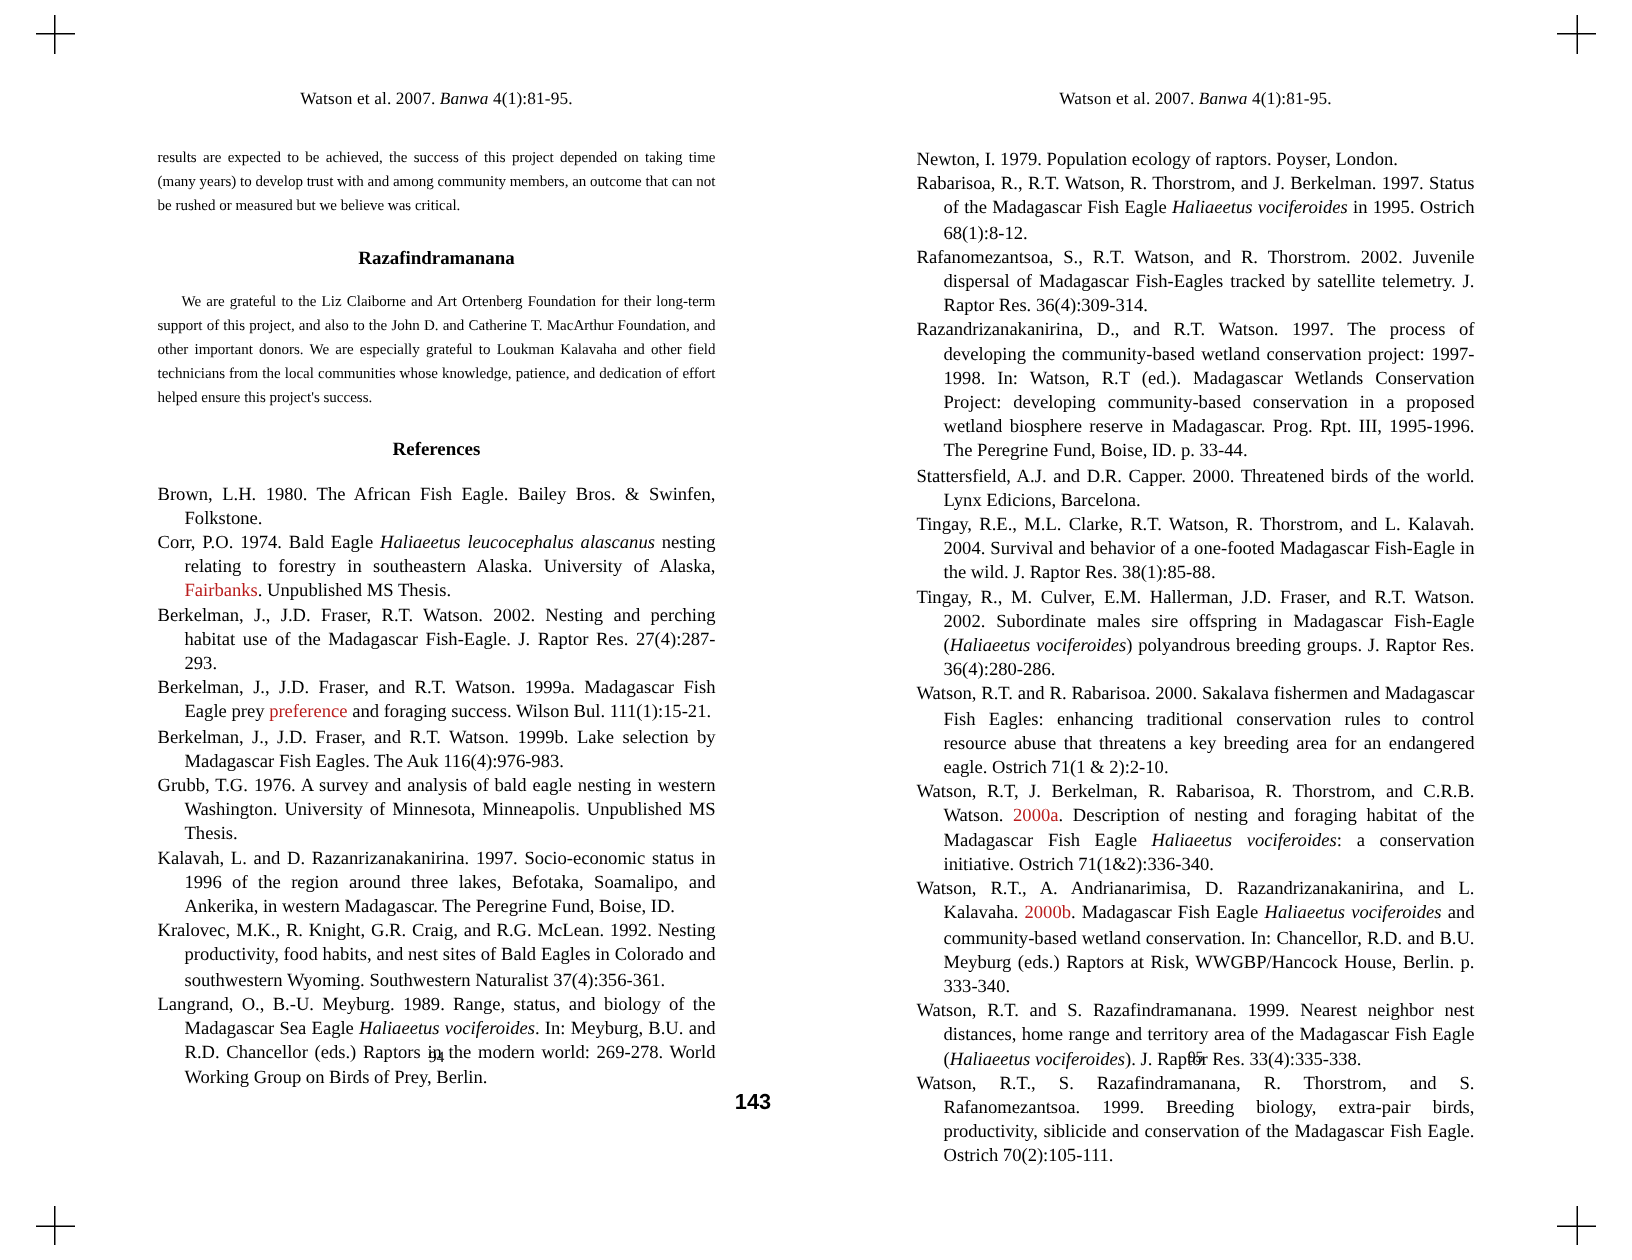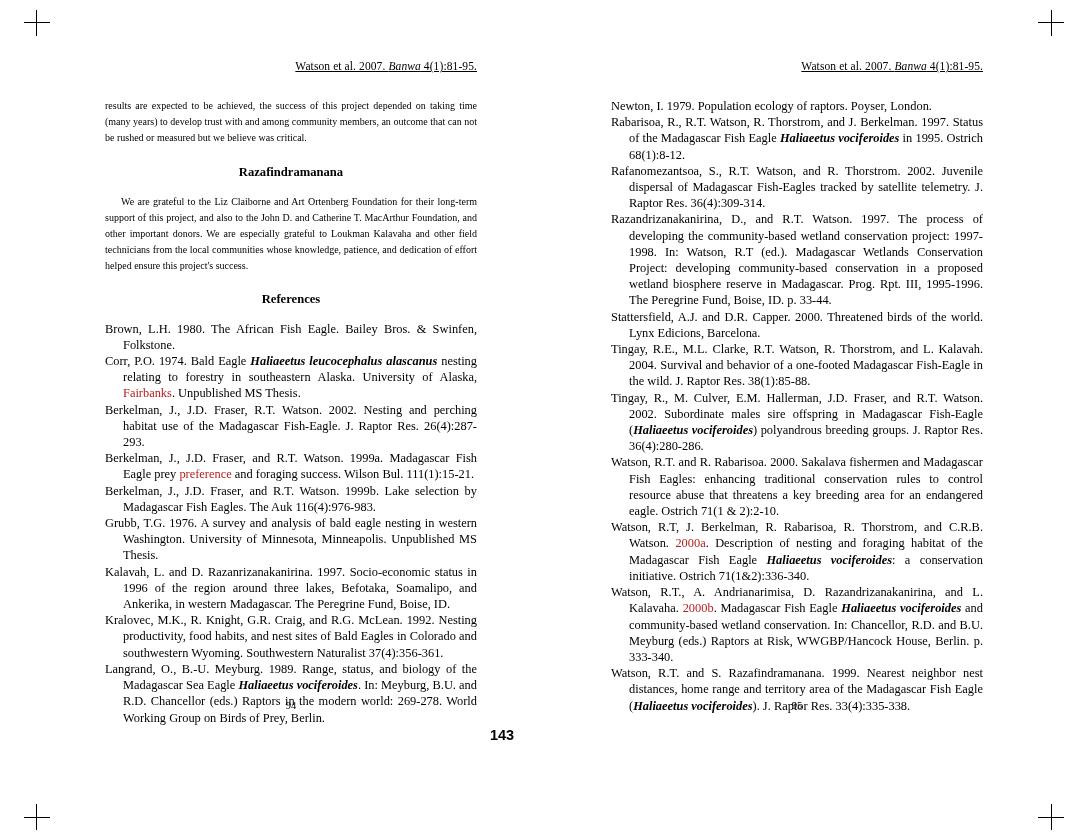--- a/index.html
+++ b/index.html
@@ -40,25 +40,24 @@
 
   .page {
     position: absolute;
     top: 60px;
     width: 372px;
   }
   .page-left  { left: 105px; }
   .page-right { left: 611px; }
 
   .running-head {
-    text-align: right;
+    text-align: center;
     font-size: 11.5px;
     margin-bottom: 26px;
     letter-spacing: 0.1px;
-    text-decoration: underline;
   }
   .running-head .jn { font-style: italic; }
 
   .body-text {
     font-size: 10px;
     line-height: 16.2px;
     text-align: justify;
     text-justify: inter-word;
     hyphens: none;
   }
@@ -75,21 +74,21 @@
 
   .ref-list { margin-top: 14px; }
   .ref {
     font-size: 12.4px;
     line-height: 16.2px;
     text-align: justify;
     padding-left: 18px;
     text-indent: -18px;
     margin: 0 0 0 0;
   }
-  .ref .it { font-style: italic; font-weight: bold; }
+  .ref .it { font-style: italic; }
   .link { color: #b91c1c; }
 
   .folio {
     position: absolute;
     top: 700px;
     width: 372px;
     text-align: center;
     font-size: 10.5px;
   }
   .folio-left  { left: 105px; }
@@ -133,21 +132,21 @@
 
     <div class="body-text">
       <p class="indent">We are grateful to the Liz Claiborne and Art Ortenberg Foundation for their long-term support of this project, and also to the John D. and Catherine T. MacArthur Foundation, and other important donors. We are especially grateful to Loukman Kalavaha and other field technicians from the local communities whose knowledge, patience, and dedication of effort helped ensure this project's success.</p>
     </div>
 
     <h2 class="section-head tight">References</h2>
 
     <div class="ref-list" id="left-refs">
         <p class="ref"><span>Brown, L.H. 1980. The African Fish Eagle. Bailey Bros. &amp; Swinfen, Folkstone.</span></p>
         <p class="ref"><span>Corr, P.O. 1974. Bald Eagle </span><span class="it">Haliaeetus leucocephalus alascanus</span><span> nesting relating to forestry in southeastern Alaska. University of Alaska, </span><span class="link">Fairbanks</span><span>. Unpublished MS Thesis.</span></p>
-        <p class="ref"><span>Berkelman, J., J.D. Fraser, R.T. Watson. 2002. Nesting and perching habitat use of the Madagascar Fish-Eagle. J. Raptor Res. 26(4):287-293.</span></p>
+        <p class="ref"><span>Berkelman, J., J.D. Fraser, R.T. Watson. 2002. Nesting and perching habitat use of the Madagascar Fish-Eagle. J. Raptor Res. 27(4):287-293.</span></p>
         <p class="ref"><span>Berkelman, J., J.D. Fraser, and R.T. Watson. 1999a. Madagascar Fish Eagle prey </span><span class="link">preference</span><span> and foraging success. Wilson Bul. 111(1):15-21.</span></p>
         <p class="ref"><span>Berkelman, J., J.D. Fraser, and R.T. Watson. 1999b. Lake selection by Madagascar Fish Eagles. The Auk 116(4):976-983.</span></p>
         <p class="ref"><span>Grubb, T.G. 1976. A survey and analysis of bald eagle nesting in western Washington. University of Minnesota, Minneapolis. Unpublished MS Thesis.</span></p>
         <p class="ref"><span>Kalavah, L. and D. Razanrizanakanirina. 1997. Socio-economic status in 1996 of the region around three lakes, Befotaka, Soamalipo, and Ankerika, in western Madagascar. The Peregrine Fund, Boise, ID.</span></p>
         <p class="ref"><span>Kralovec, M.K., R. Knight, G.R. Craig, and R.G. McLean. 1992. Nesting productivity, food habits, and nest sites of Bald Eagles in Colorado and southwestern Wyoming.  Southwestern Naturalist 37(4):356-361.</span></p>
         <p class="ref"><span>Langrand, O., B.-U. Meyburg. 1989. Range, status, and biology of the Madagascar Sea Eagle </span><span class="it">Haliaeetus vociferoides</span><span>. In: Meyburg, B.U. and R.D. Chancellor (eds.) Raptors in the modern world: 269-278. World Working Group on Birds of Prey, Berlin.</span></p>
       </div>
   </div>
 
   <div class="folio folio-left">94</div>
@@ -162,20 +161,21 @@
         <p class="ref"><span>Rabarisoa, R., R.T. Watson, R. Thorstrom, and J. Berkelman. 1997. Status of the Madagascar Fish Eagle </span><span class="it">Haliaeetus vociferoides</span><span> in 1995. Ostrich 68(1):8-12.</span></p>
         <p class="ref"><span>Rafanomezantsoa, S., R.T. Watson, and R. Thorstrom. 2002.  Juvenile dispersal of Madagascar Fish-Eagles tracked by satellite telemetry. J. Raptor Res. 36(4):309-314.</span></p>
         <p class="ref"><span>Razandrizanakanirina, D., and R.T. Watson. 1997. The process of developing the community-based wetland conservation project: 1997-1998. In: Watson, R.T (ed.). Madagascar Wetlands Conservation Project: developing community-based conservation in a proposed wetland biosphere reserve in Madagascar. Prog. Rpt. III, 1995-1996.  The Peregrine Fund, Boise, ID. p. 33-44.</span></p>
         <p class="ref"><span>Stattersfield, A.J. and D.R. Capper. 2000. Threatened birds of the world. Lynx Edicions, Barcelona.</span></p>
         <p class="ref"><span>Tingay, R.E., M.L. Clarke, R.T. Watson, R. Thorstrom, and L. Kalavah. 2004. Survival and behavior of a one-footed Madagascar Fish-Eagle in the wild. J. Raptor Res. 38(1):85-88.</span></p>
         <p class="ref"><span>Tingay, R., M. Culver, E.M. Hallerman, J.D. Fraser, and R.T. Watson. 2002. Subordinate males sire offspring in Madagascar Fish-Eagle (</span><span class="it">Haliaeetus vociferoides</span><span>) polyandrous breeding groups. J. Raptor Res. 36(4):280-286.</span></p>
         <p class="ref"><span>Watson, R.T. and R. Rabarisoa. 2000.  Sakalava fishermen and Madagascar Fish Eagles: enhancing traditional conservation rules to control resource abuse that threatens a key breeding area for an endangered eagle. Ostrich 71(1 &amp; 2):2-10.</span></p>
         <p class="ref"><span>Watson, R.T, J. Berkelman, R. Rabarisoa, R. Thorstrom, and C.R.B. Watson. </span><span class="link">2000a</span><span>. Description of nesting and foraging habitat of the Madagascar Fish Eagle </span><span class="it">Haliaeetus vociferoides</span><span>: a conservation initiative. Ostrich 71(1&amp;2):336-340.</span></p>
         <p class="ref"><span>Watson, R.T., A. Andrianarimisa, D. Razandrizanakanirina, and L. Kalavaha. </span><span class="link">2000b</span><span>.  Madagascar Fish Eagle </span><span class="it">Haliaeetus vociferoides</span><span> and community-based wetland conservation. In: Chancellor, R.D. and B.U. Meyburg (eds.) Raptors at Risk, WWGBP/Hancock House, Berlin. p. 333-340.</span></p>
         <p class="ref"><span>Watson, R.T. and S. Razafindramanana. 1999. Nearest neighbor nest distances, home range and territory area of the Madagascar Fish Eagle (</span><span class="it">Haliaeetus vociferoides</span><span>). J. Raptor Res. 33(4):335-338.</span></p>
+        <p class="ref"><span>Watson, R.T., S. Razafindramanana, R. Thorstrom, and S. Rafanomezantsoa. 1999. Breeding biology, extra-pair birds, productivity, siblicide and conservation of the Madagascar Fish Eagle. Ostrich 70(2):105-111.</span></p>
       </div>
   </div>
 
   <div class="folio folio-right">95</div>
 
   <div class="spread-folio">143</div>
 
 </div>
 
 </body></html>

